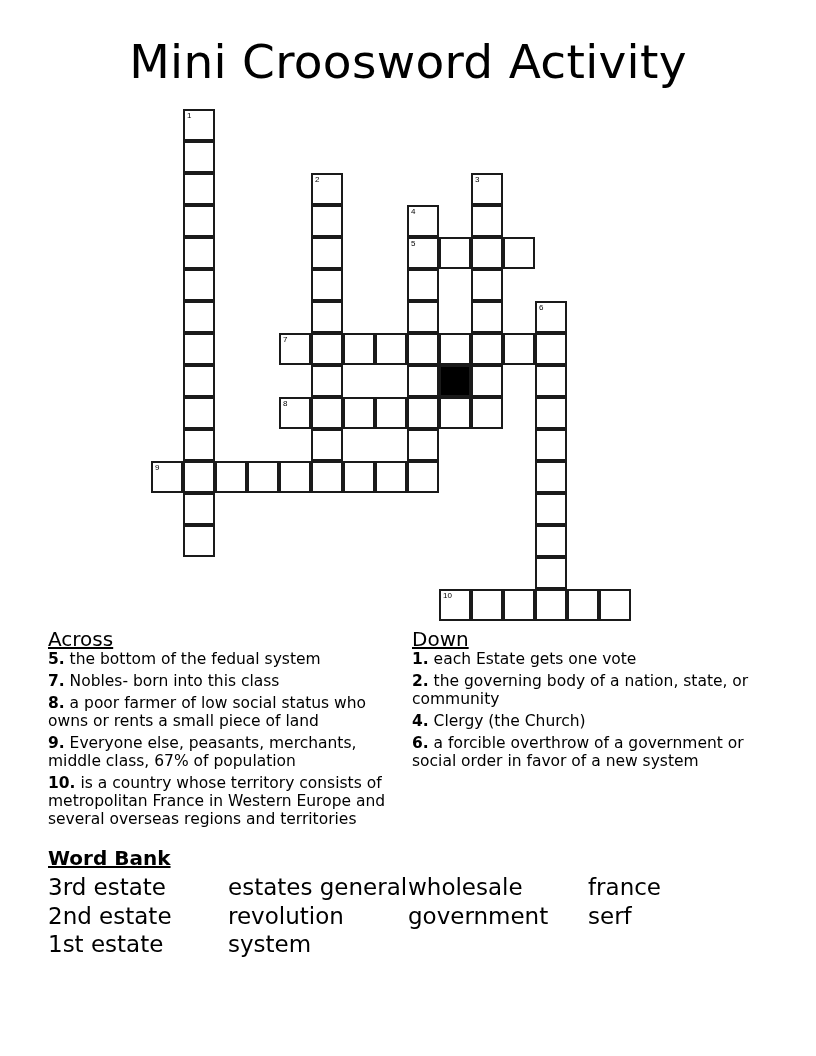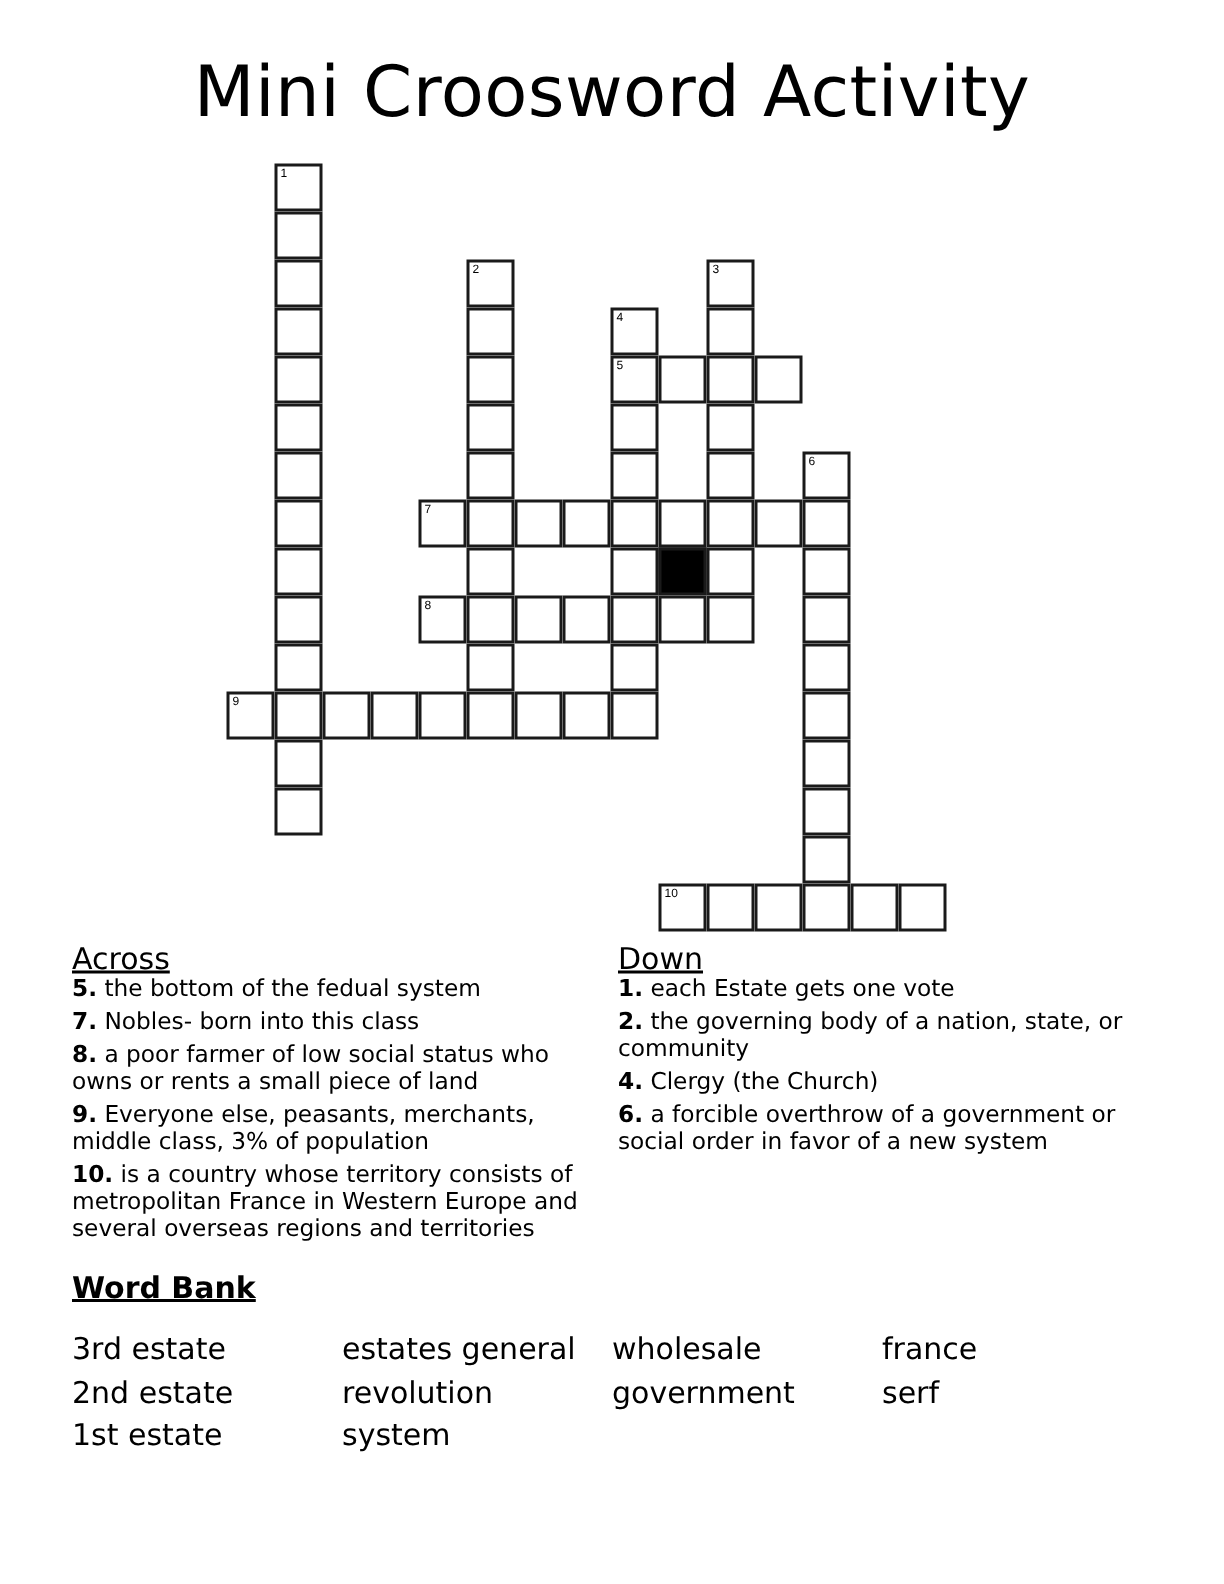--- a/index.html
+++ b/index.html
@@ -9,21 +9,21 @@
   .cell { position:absolute; width:32px; height:32px; box-sizing:border-box; border:2px solid #1a1a1a; background:#fff; margin-left:-1px; margin-top:-1px; }
   .cell.black { background:#000; }
   .num { position:absolute; top:1px; left:2px; font-size:8px; line-height:8px; font-family:"Liberation Sans", sans-serif; }
   .clues { position:absolute; top:630px; font-size:15.5px; line-height:18px; }
   .clues.across { left:48px; width:360px; }
   .clues.down { left:412px; width:360px; }
   .clue-head { text-decoration:underline; font-size:20px; margin-bottom:2px; }
   .clue { margin-bottom:4px; }
   .clue b { font-weight:bold; }
   .wb-title { position:absolute; left:48px; top:846px; font-size:20px; font-weight:bold; text-decoration:underline; }
-  .wb-word { position:absolute; font-size:20px; line-height:22px;margin-top:12px; }
+  .wb-word { position:absolute; font-size:23px; line-height:22px; }
 </style>
 </head>
 <body>
 
 <div class="title">Mini Croosword Activity</div>
 
 <div class="grid" id="grid">
     <div class="cell" style="left: 184px; top: 110px;">
       <span class="num">1</span>
     </div>
@@ -118,21 +118,21 @@
     <div class="cell" style="left: 504px; top: 590px;"></div>
     <div class="cell" style="left: 568px; top: 590px;"></div>
     <div class="cell" style="left: 600px; top: 590px;"></div>
   </div>
 
 <div class="clues across">
   <div class="clue-head">Across</div>
   <div class="clue"><b>5.</b><span> the bottom of the fedual system</span></div>
   <div class="clue"><b>7.</b><span> Nobles- born into this class</span></div>
   <div class="clue"><b>8.</b><span> a poor farmer of low social status who owns or rents a small piece of land</span></div>
-  <div class="clue"><b>9.</b><span> Everyone else, peasants, merchants, middle class, 3% of population</span></div>
+  <div class="clue"><b>9.</b><span> Everyone else, peasants, merchants, middle class, 67% of population</span></div>
   <div class="clue"><b>10.</b><span> is a country whose territory consists of metropolitan France in Western Europe and several overseas regions and territories</span></div>
 </div>
 
 <div class="clues down">
   <div class="clue-head">Down</div>
   <div class="clue"><b>1.</b><span> each Estate gets one vote</span></div>
   <div class="clue"><b>2.</b><span> the governing body of a nation, state, or community</span></div>
   <div class="clue"><b>4.</b><span> Clergy (the Church)</span></div>
   <div class="clue"><b>6.</b><span> a forcible overthrow of a government or social order in favor of a new system</span></div>
 </div>

